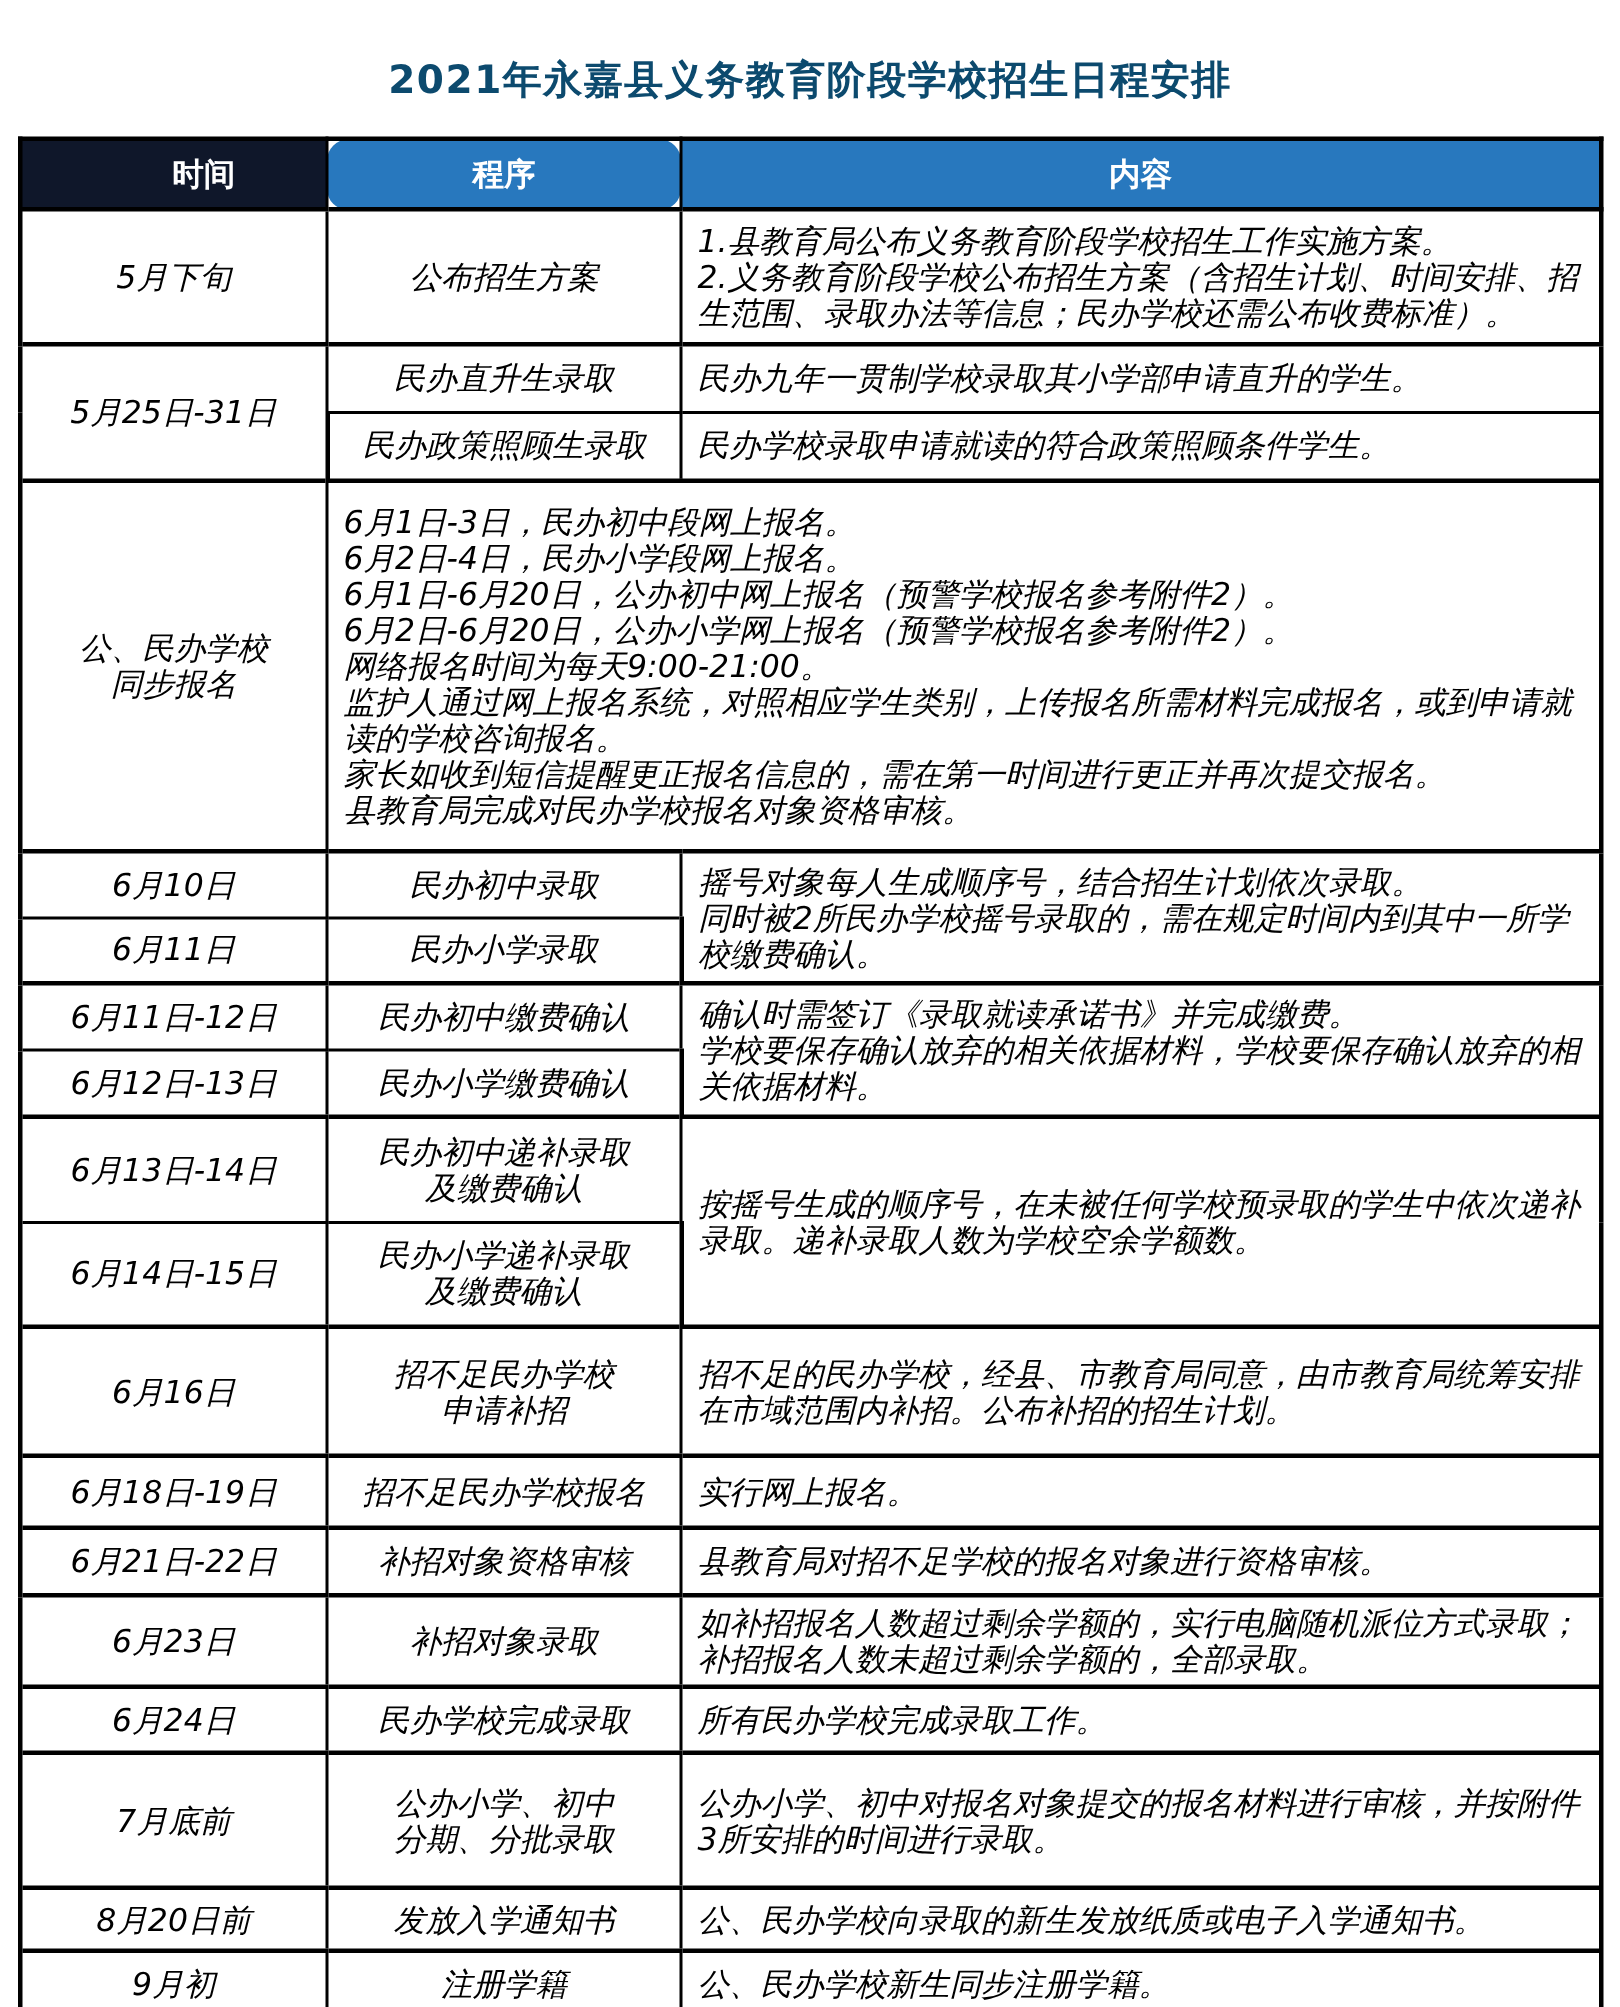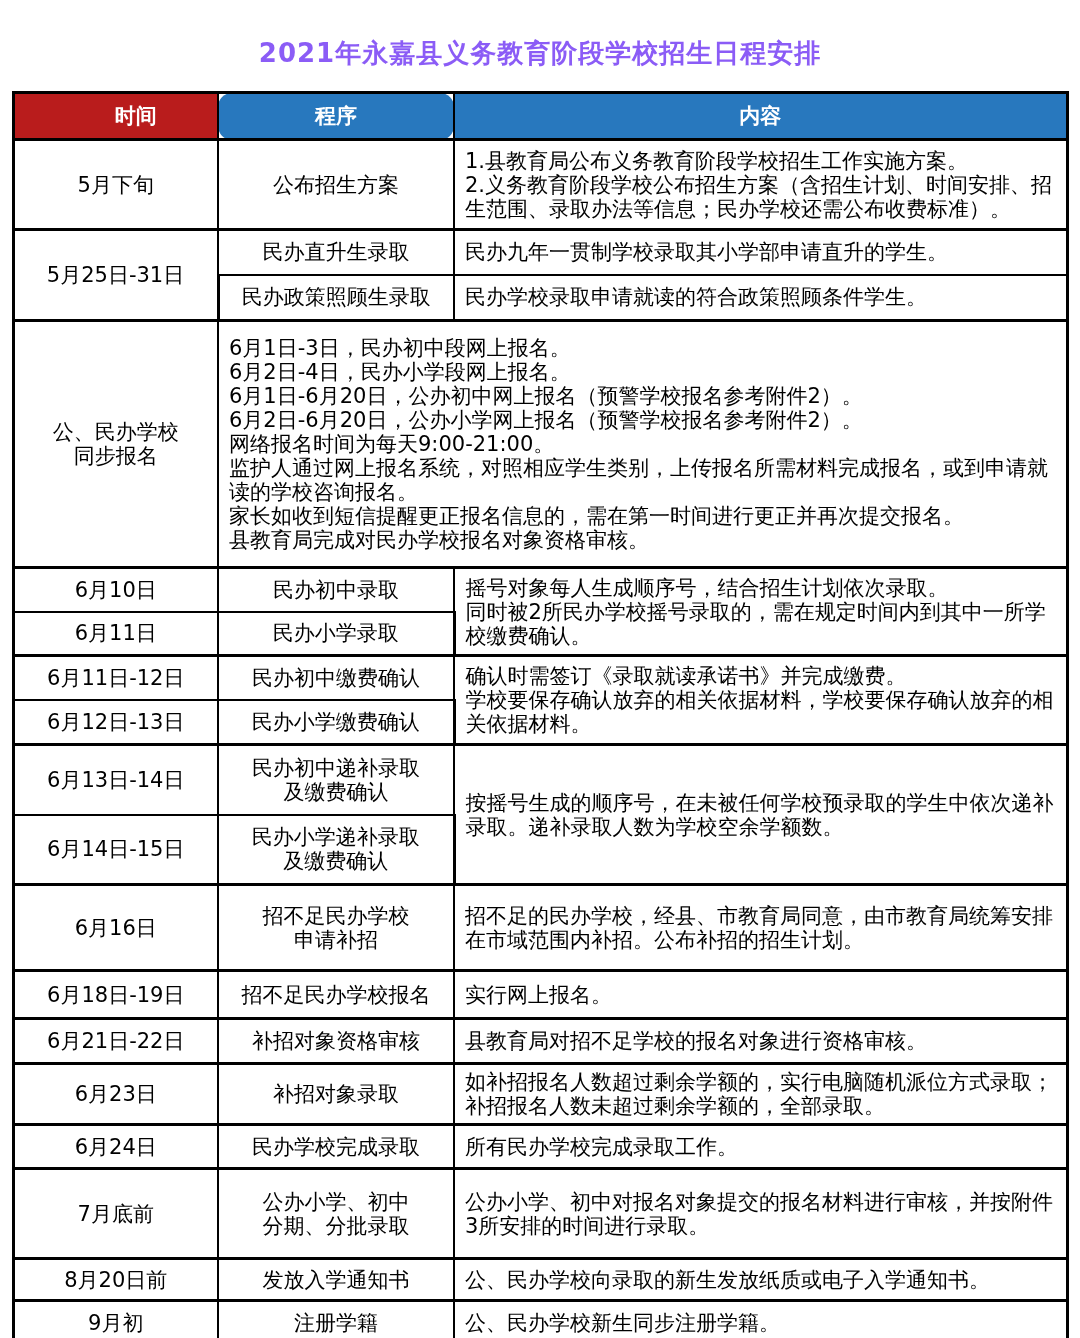--- a/index.html
+++ b/index.html
@@ -14,21 +14,21 @@
     background: #ffffff;
     box-sizing: border-box;
     overflow: hidden;
   }
   .title {
     margin: 0;
     padding: 36px 0 20px 0;
     text-align: center;
     font-size: 26px;
     font-weight: bold;
-    color: #8b5cf6;
+    color: #0c4a6e;
     letter-spacing: 1px;
   }
   table.schedule {
     width: 1054px;
     margin: 0 auto;
     border-collapse: collapse;
     table-layout: fixed;
     border: 3px solid #000000;
   }
   col.c-time { width: 205px; }
@@ -44,20 +44,21 @@
     vertical-align: middle;
     padding: 0;
   }
   td {
     border: 2px solid #000000;
     color: #000000;
     font-size: 21px;
     line-height: 24px;
     vertical-align: middle;
     word-break: break-all;
+    font-style: italic;
   }
   td.time, td.proc {
     text-align: center;
     padding: 5px 6px;
   }
   td.content {
     text-align: left;
     padding: 5px 10px;
   }
   tr.group td, tr.group th { border-top: 3px solid #000000; }
@@ -70,21 +71,21 @@
 <div class="page">
   <h1 class="title">2021年永嘉县义务教育阶段学校招生日程安排</h1>
   <table class="schedule" id="schedule">
     <colgroup>
       <col class="c-time">
       <col class="c-proc">
       <col class="c-content">
     </colgroup>
     <thead>
         <tr>
-          <th style="background: #b91c1c; color: rgb(255, 255, 255); padding-left: 40px;">时间</th>
+          <th style="background: #0f172a; color: rgb(255, 255, 255); padding-left: 40px;">时间</th>
           <th style="background: rgb(40, 120, 190); color: rgb(255, 255, 255); border-radius: 14px;">程序</th>
           <th style="background: rgb(40, 120, 190); color: rgb(255, 255, 255);">内容</th>
         </tr>
       </thead>
     <tbody>
         <tr class="group" style="height: 90px;">
           <td class="time">
             <div>5月下旬</div>
           </td>
           <td class="proc">

